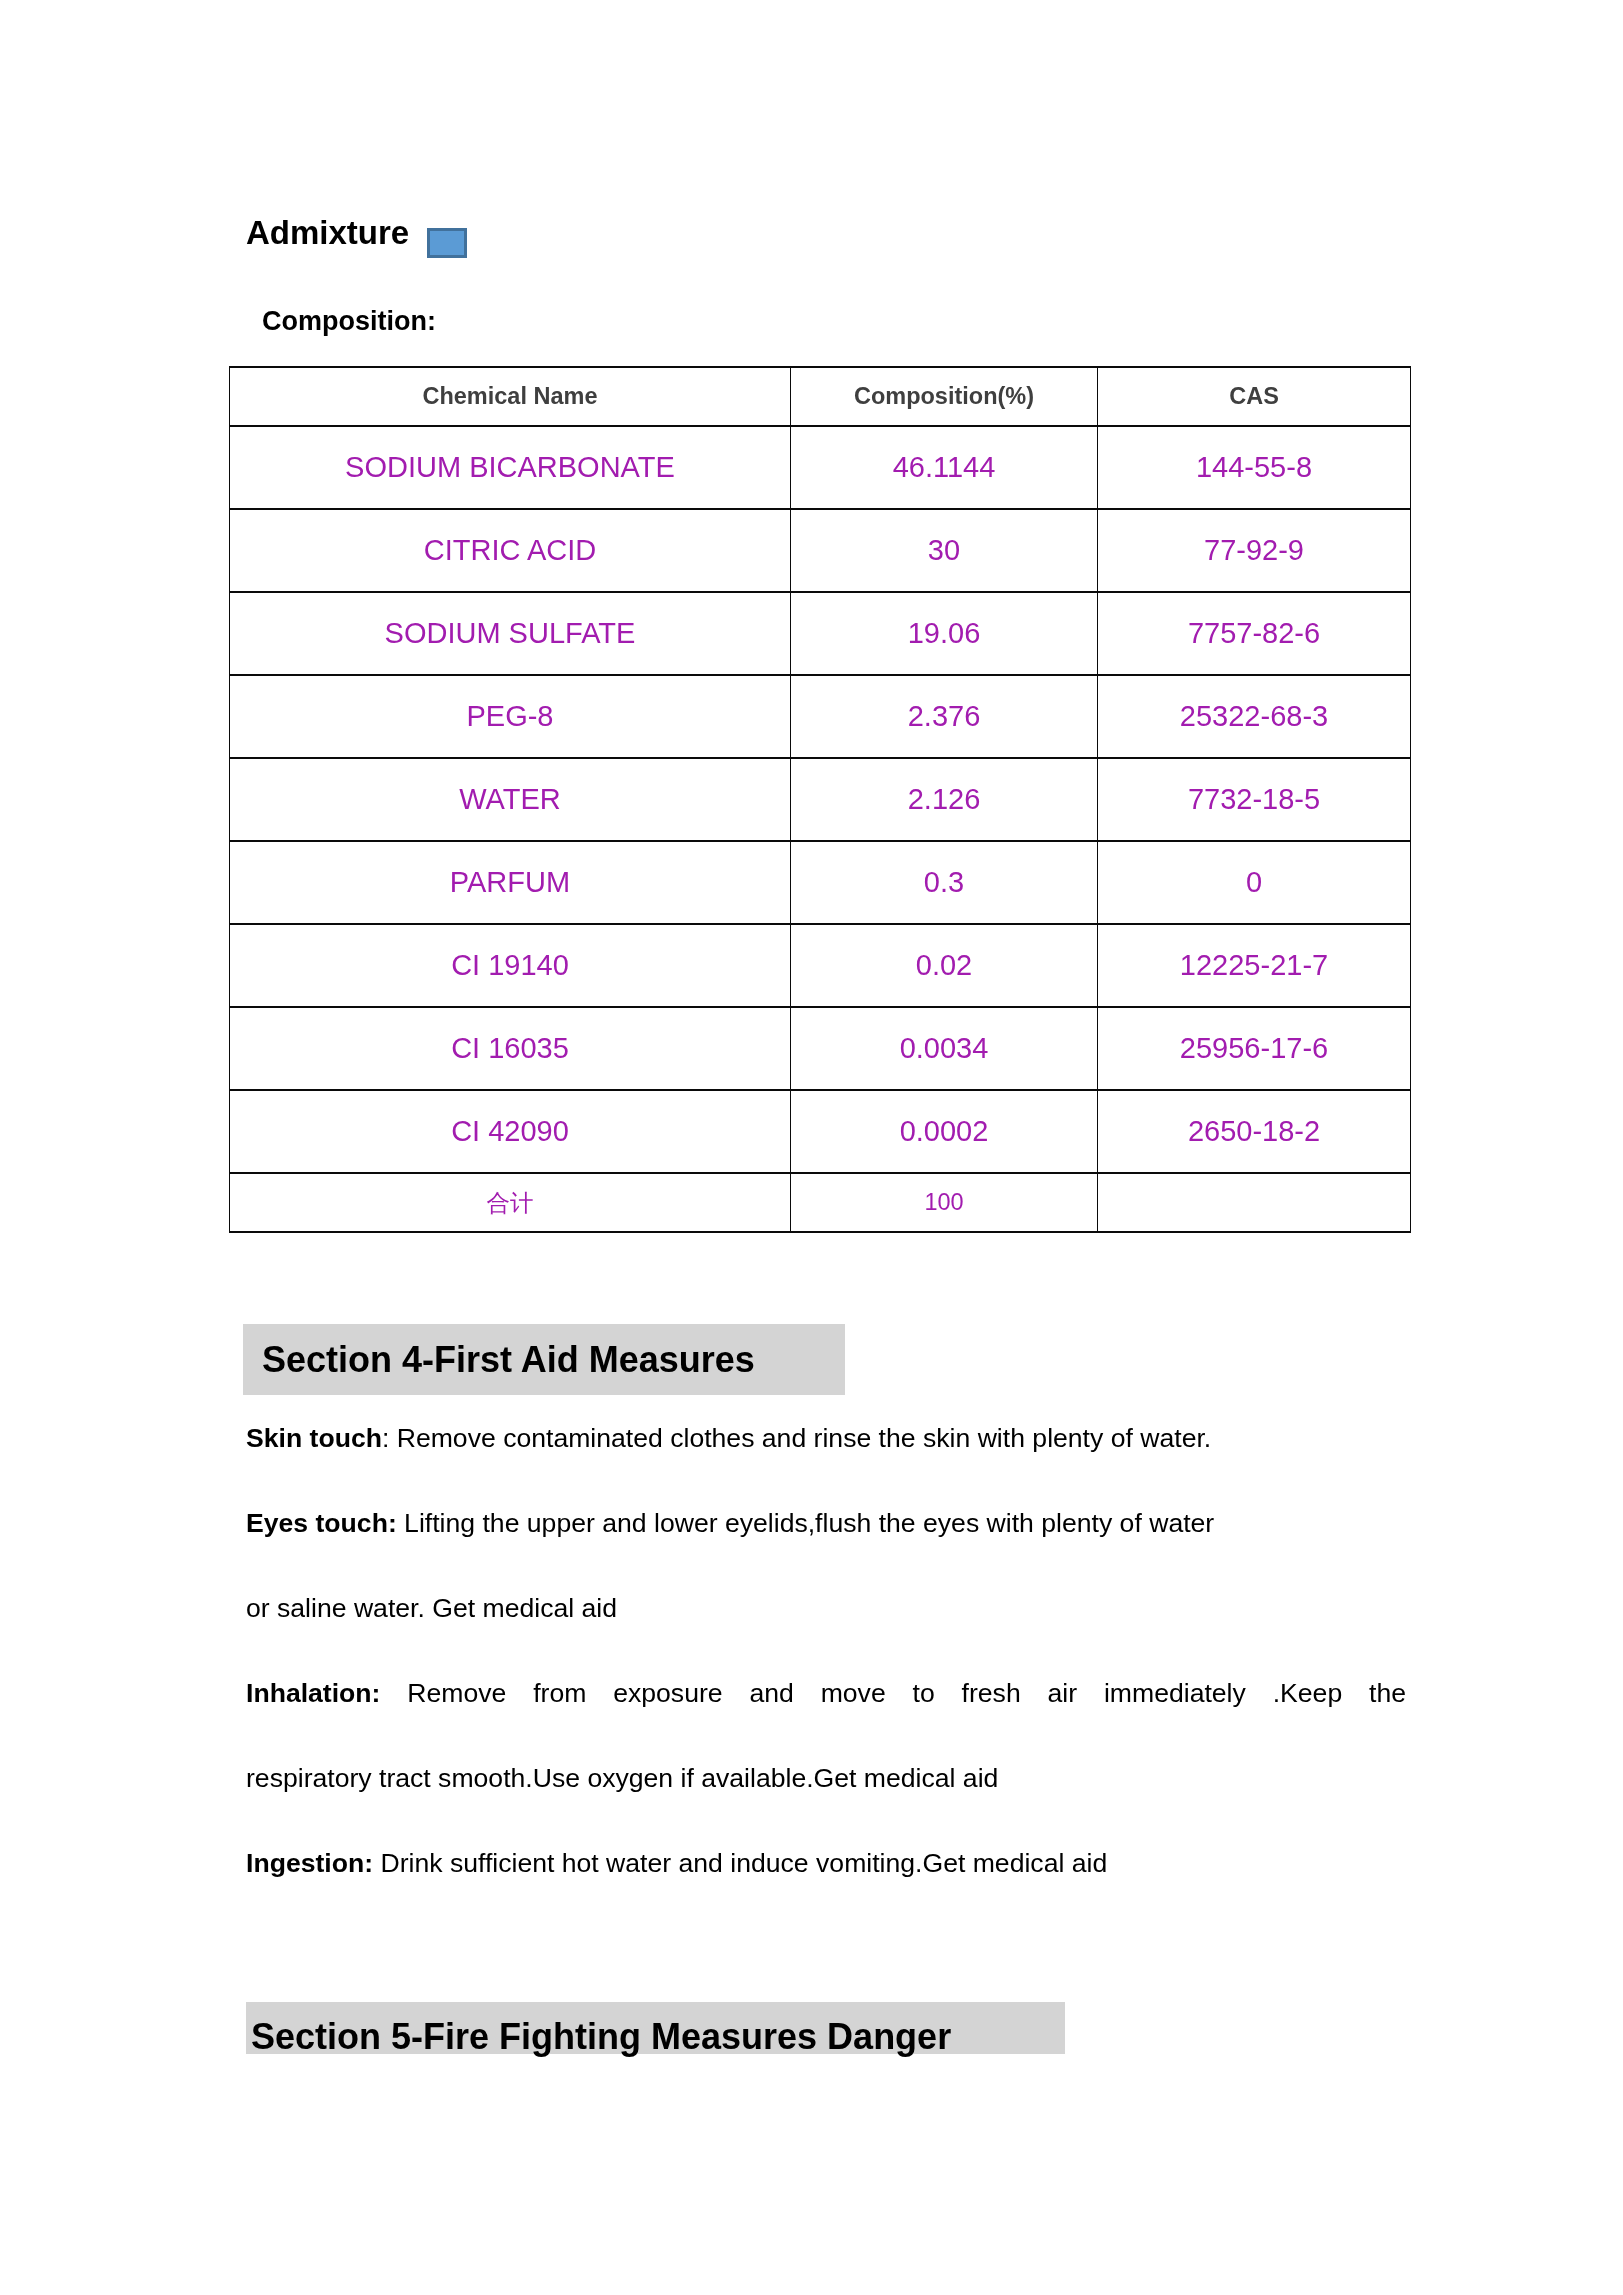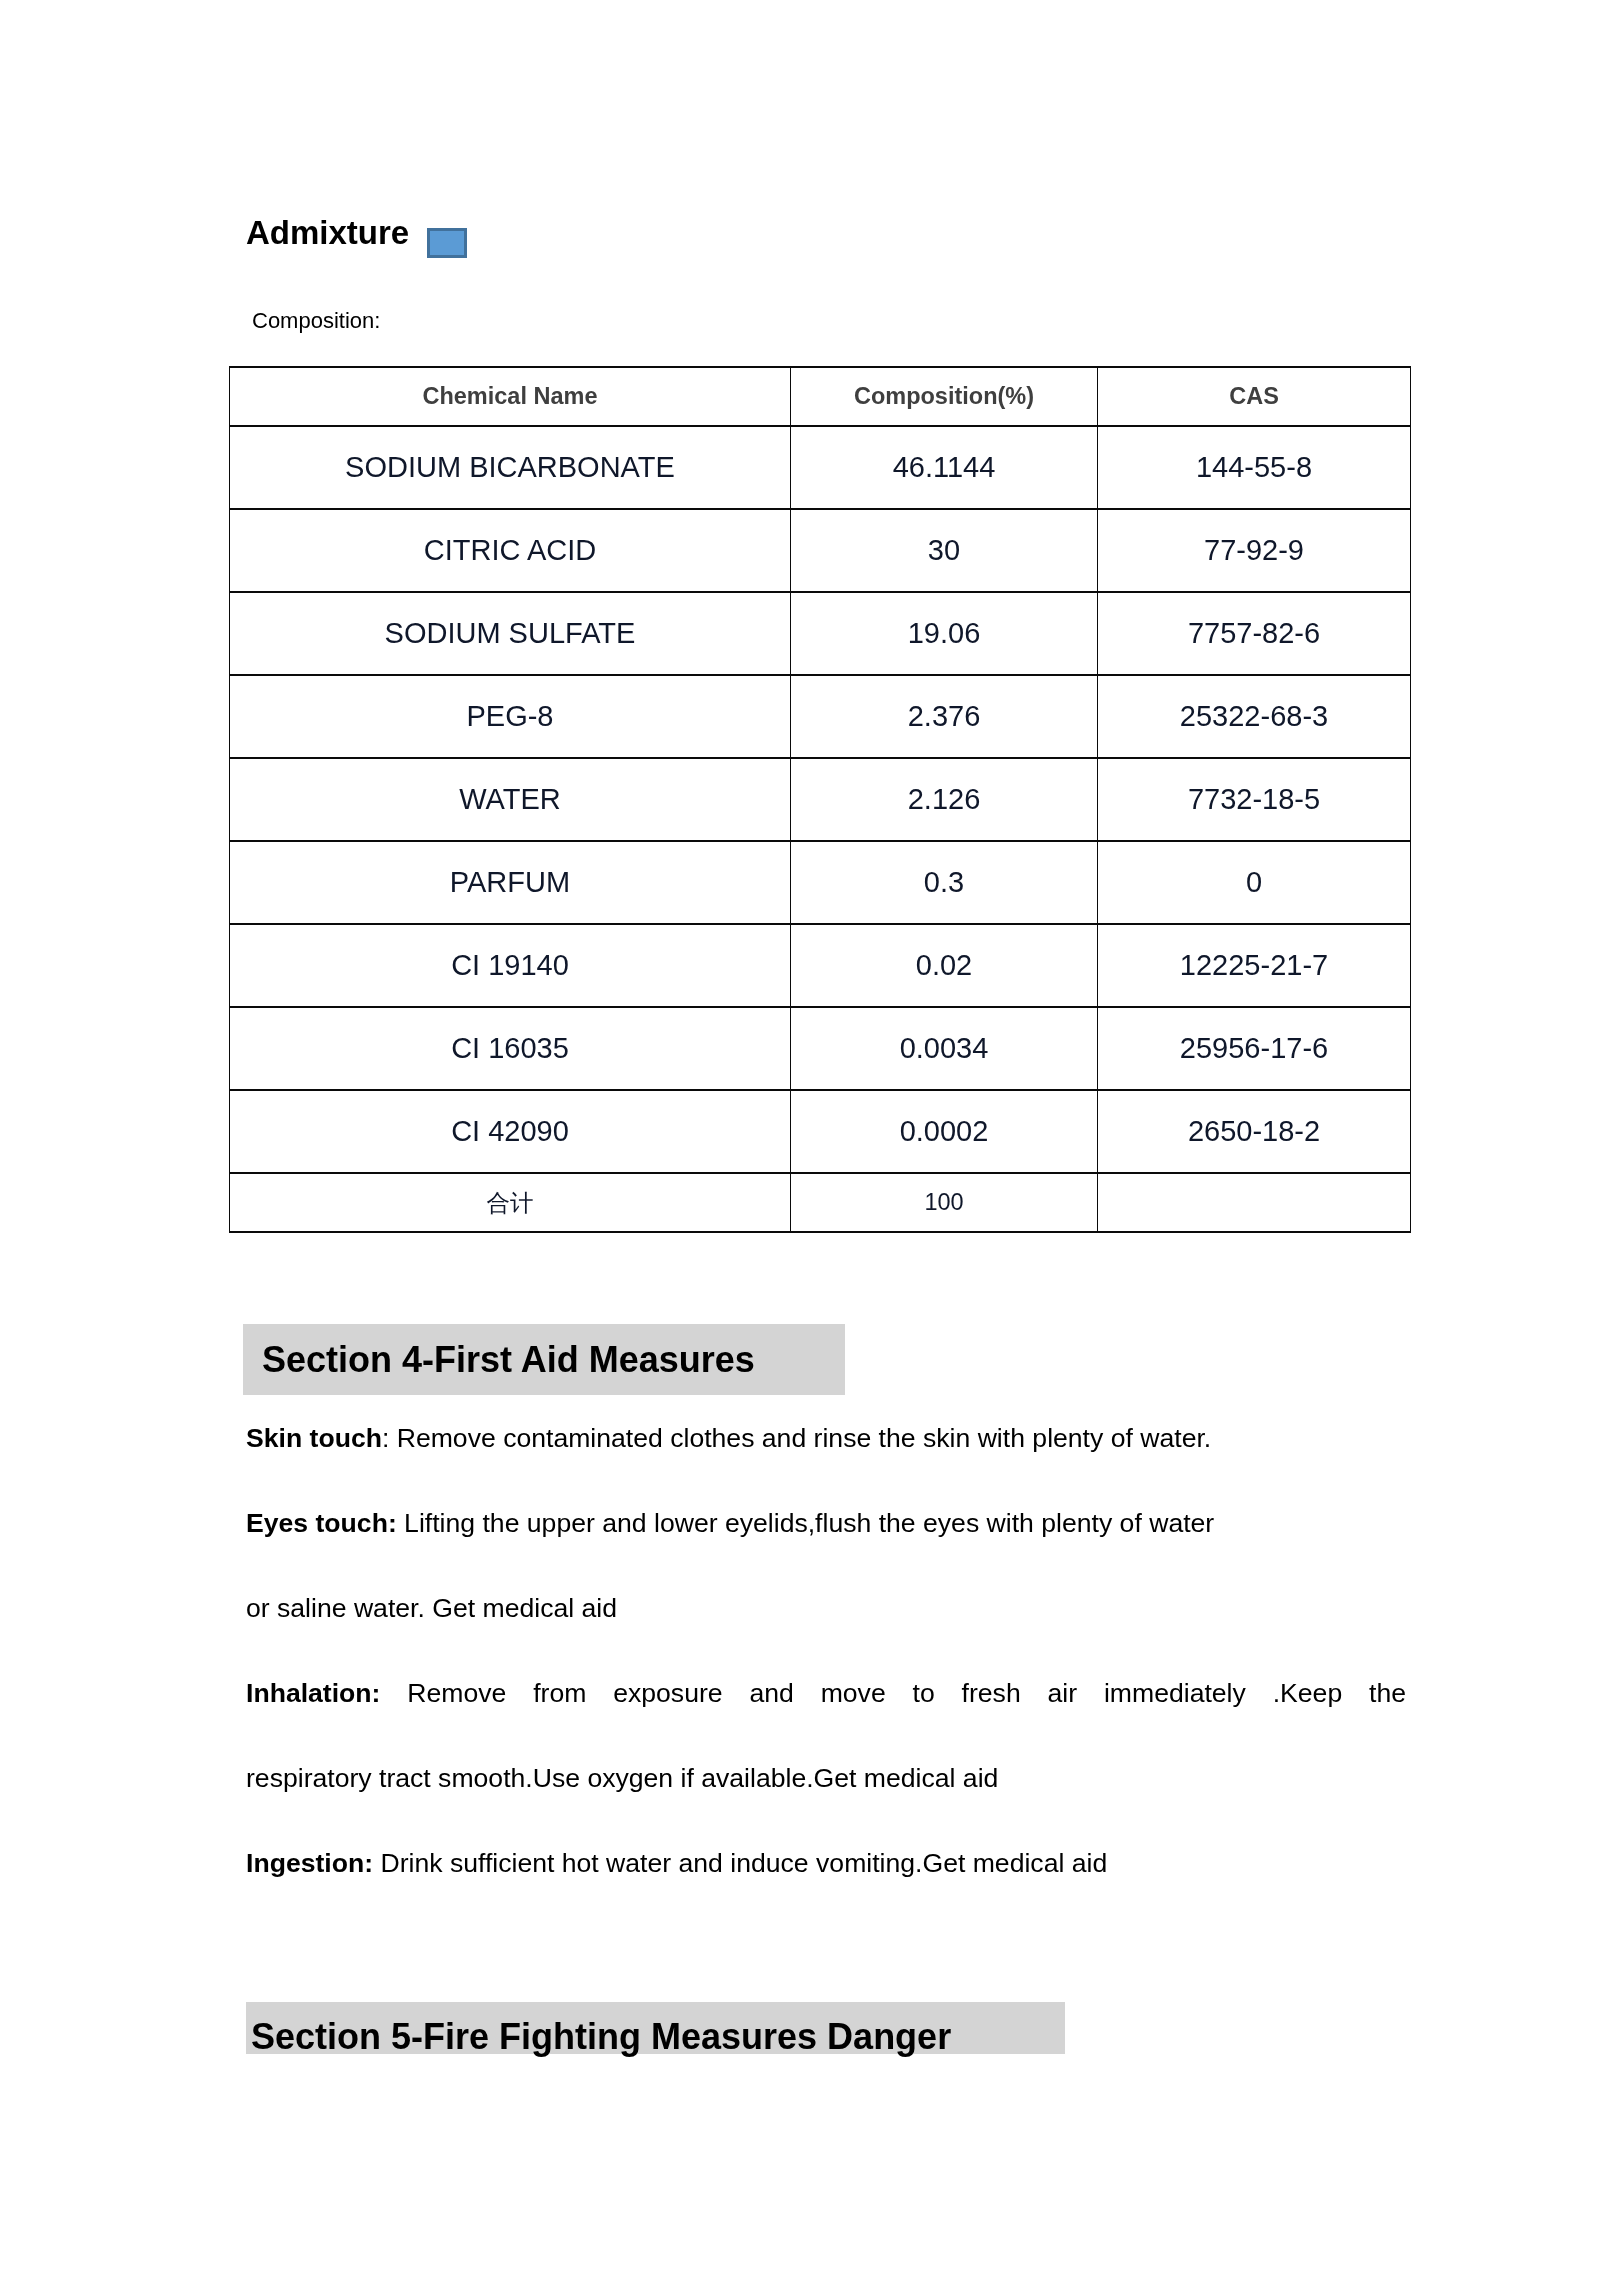--- a/index.html
+++ b/index.html
@@ -14,22 +14,22 @@
   .h-top{
     position:absolute;left:246px;top:215px;
     font-size:33px;font-weight:bold;line-height:36px;
   }
   .blue-square{
     position:absolute;left:427px;top:228px;
     width:34px;height:23.5px;
     background:#5B9BD5;border:3.6px solid #41719C;
   }
   .h-comp{
-    position:absolute;left:252px;top:303px;
-    font-size:22px;font-weight:normal;line-height:36px;
+    position:absolute;left:262px;top:303px;
+    font-size:27px;font-weight:bold;line-height:36px;
   }
   table.comp{
     position:absolute;left:229px;top:366px;
     width:1182px;
     border-collapse:collapse;
     table-layout:fixed;
   }
   table.comp col.c1{width:47.5%;}
   table.comp col.c2{width:26.0%;}
   table.comp col.c3{width:26.5%;}
@@ -38,21 +38,21 @@
     border-top-width:2.6px;border-bottom-width:2.6px;
     text-align:center;vertical-align:middle;
     padding:0;
   }
   table.comp th{
     height:57px;
     font-size:23.5px;font-weight:bold;color:#3f3f3f;
   }
   table.comp td{
     height:81px;
-    font-size:29px;color:#0f172a;
+    font-size:29px;color:#a21caf;
   }
   table.comp tr.total td{
     height:57px;
     font-size:23.5px;
   }
   .section-heading{
     position:absolute;
     background:#d4d4d4;
     font-size:36px;font-weight:bold;color:#000;
     white-space:nowrap;

